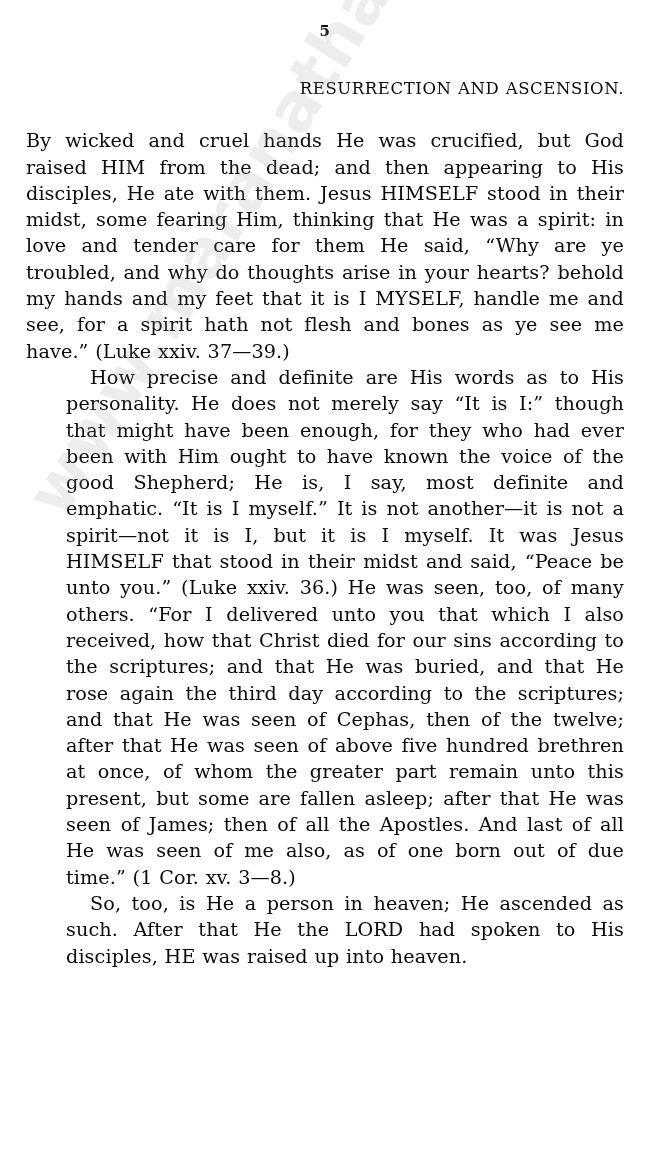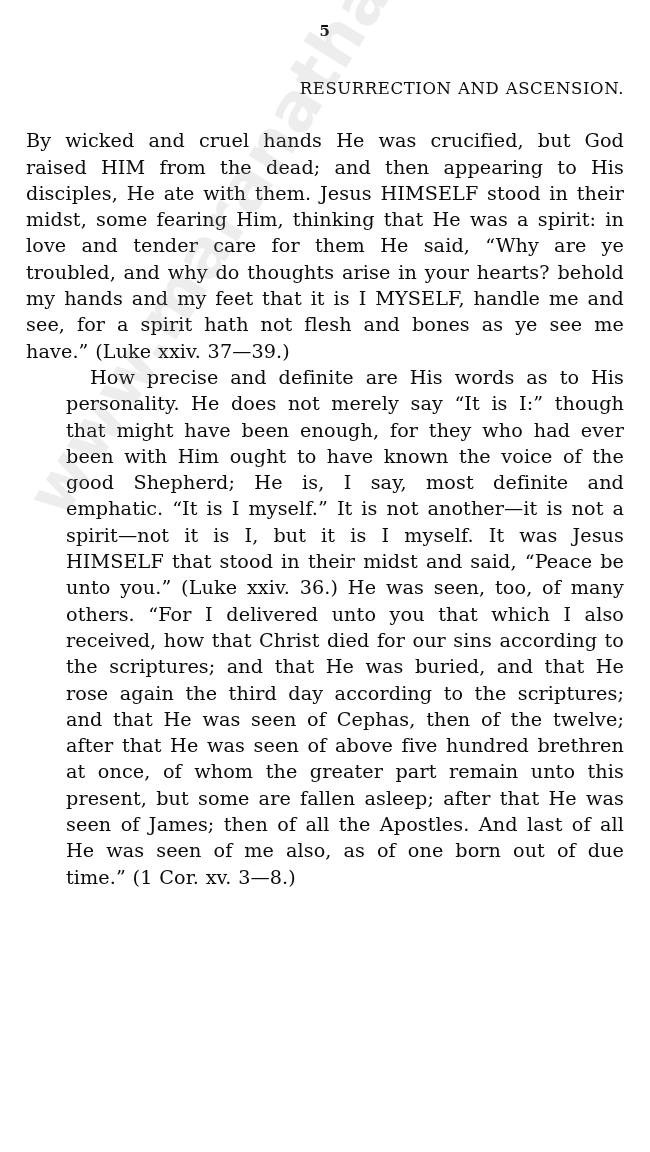--- a/index.html
+++ b/index.html
@@ -98,15 +98,16 @@
 
   <div class="body-text">
 
 
     <div class="section-heading sc">RESURRECTION AND ASCENSION.</div>
 
     <p class="para">By wicked and cruel hands He was crucified, but God raised HIM from the dead; and then appearing to His disciples, He ate with them. Jesus HIMSELF stood in their midst, some fearing Him, thinking that He was a spirit: in love and tender care for them He said, “Why are ye troubled, and why do thoughts arise in your hearts? behold my hands and my feet that it is I MYSELF, handle me and see, for a spirit hath not flesh and bones as ye see me have.” (Luke xxiv. 37—39.)</p>
 
     <p class="para indent">How precise and definite are His words as to His personality. He does not merely say “It is I:” though that might have been enough, for they who had ever been with Him ought to have known the voice of the good Shepherd; He is, I say, most definite and emphatic. “It is I myself.” It is not another—it is not a spirit—not it is I, but it is I myself. It was Jesus HIMSELF that stood in their midst and said, “Peace be unto you.” (Luke xxiv. 36.) He was seen, too, of many others. “For I delivered unto you that which I also received, how that Christ died for our sins according to the scriptures; and that He was buried, and that He rose again the third day according to the scriptures; and that He was seen of Cephas, then of the twelve; after that He was seen of above five hundred brethren at once, of whom the greater part remain unto this present, but some are fallen asleep; after that He was seen of James; then of all the Apostles. And last of all He was seen of me also, as of one born out of due time.” (1 Cor. xv. 3—8.)</p>
 
+    <p class="para indent">So, too, is He a person in heaven; He ascended as such. After that He the LORD had spoken to His disciples, HE was raised up into heaven.</p>
 
   </div>
 </div>
 
 </body></html>

